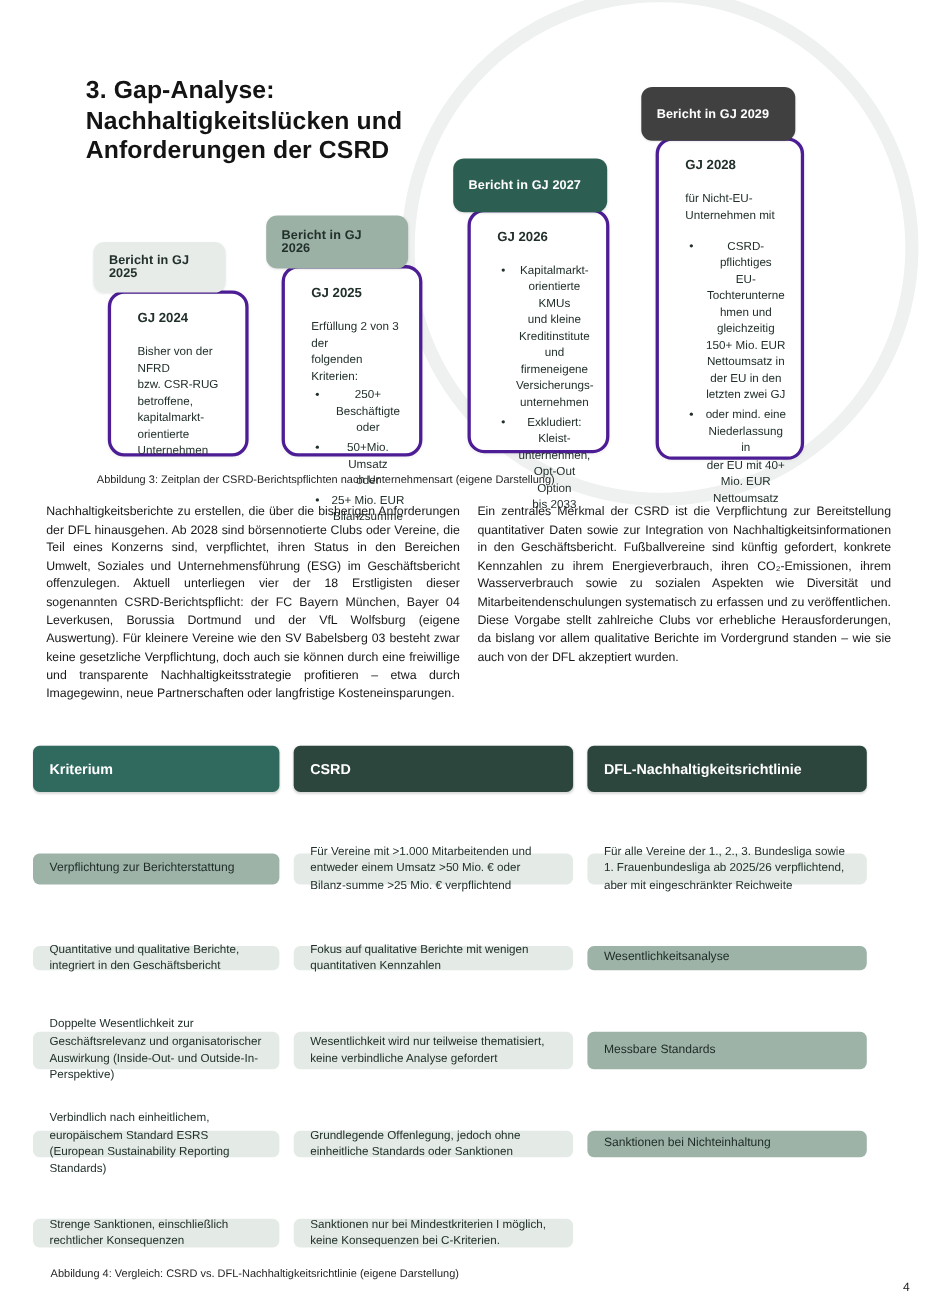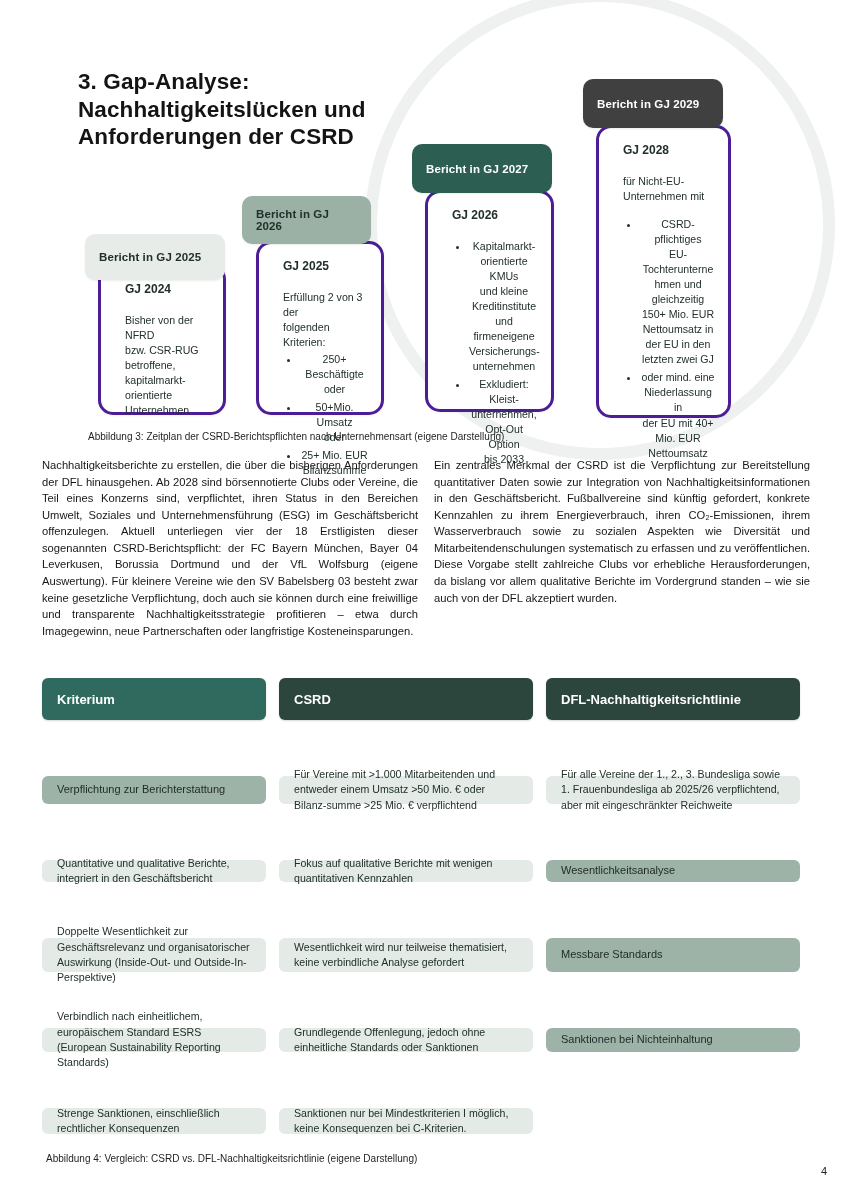--- a/index.html
+++ b/index.html
@@ -27,40 +27,40 @@
 
   .card-body { position:absolute; z-index:2; background:#fff; border:3px solid #4c1d95;
                border-radius:15px; padding:14px 12px 12px 24px; font-size:10.6px; line-height:1.42;
                color:#22302b; box-shadow:0 1px 3px rgba(0,0,0,.05); }
   .card-body .gj { font-weight:700; font-size:12px; margin-bottom:15px; }
   .card-body .intro { white-space:pre-line; }
   .card-body ul { list-style:disc outside; padding-left:17px; margin-top:2px; }
   .card-body li { white-space:pre-line; margin-bottom:3px;text-align:center; }
   .b4 ul { margin-top:13px; }
 
-  .pos-h1 { left:85px;  top:234px; width:140px; height:46px; }
+  .pos-h1 { left:85px;  top:220px; width:120px; height:46px; }
   .pos-b1 { left:98px;  top:264px; width:128px; height:151px; }
   .pos-h2 { left:242px; top:196px; width:129px; height:48px; }
   .pos-b2 { left:256px; top:241px; width:128px; height:174px; }
   .pos-h3 { left:412px; top:144px; width:140px; height:49px; }
   .pos-b3 { left:425px; top:190px; width:129px; height:222px; }
   .pos-h4 { left:583px; top:79px;  width:140px; height:49px; }
   .pos-b4 { left:596px; top:125px; width:135px; height:293px; overflow-wrap:break-word; }
 
   .caption { position:absolute; z-index:2; font-size:10px; color:#1f1f1f; }
   .cap-1 { left:88px; top:431px; }
   .cap-2 { left:46px; top:1153px; }
 
   
   .columns { position:absolute; left:42px; top:457px; width:768px; z-index:1;
              display:grid; grid-template-columns:376px 376px; column-gap:16px; }
   .columns p { font-size:11.2px; line-height:1.48; text-align:justify; color:#171717; }
 
   
-  .cmp-table { position:absolute; left:42px; top:678px; width:760px; z-index:2;
+  .cmp-table { position:absolute; left:30px; top:678px; width:760px; z-index:2;
                display:grid; grid-template-columns:224px 254px 254px;
                grid-template-rows:42px 76px 70px 82px 72px 74px;
                column-gap:13px; row-gap:8px; }
   .th { border-radius:6px; display:flex; align-items:center; padding:0 15px;
         color:#fff; font-weight:700; font-size:13px; box-shadow:0 1px 2px rgba(0,0,0,.15); }
   .th-krit { background:#306a5e; }
   .th-dark { background:#2c453d; }
   .cell { border-radius:6px; display:flex; align-items:center; padding:10px 15px;
           font-size:10.6px; line-height:1.45;margin-top:48px; }
   .cell.label { background:#9eb3a8; color:#1d2a25; font-size:11px; }

